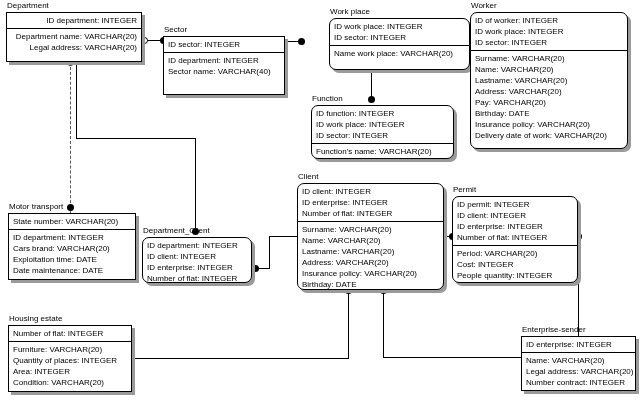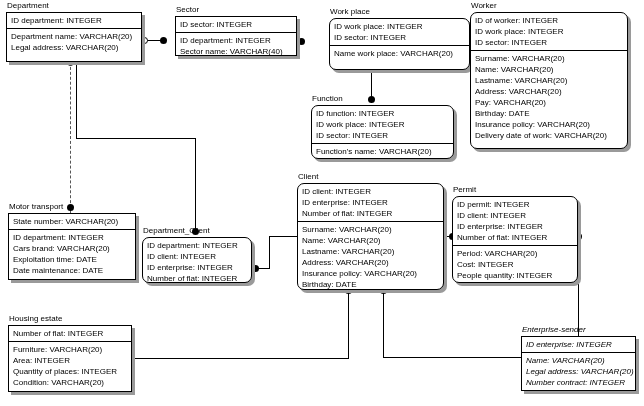--- a/index.html
+++ b/index.html
@@ -129,33 +129,33 @@
     <div class="seg v" style="left:383px; top:290px; height:68px;"></div>
     <div class="seg h" style="left:383px; top:357px; width:139px;"></div>
     <div class="dot" style="left:380px; top:287px;"></div>
 
     <div class="seg v" style="left:578px; top:236px; height:100px;"></div>
     <div class="dot" style="left:575px; top:233px;"></div>
 
   </div>
 
   <div id="entities-layer">
-      <div class="entity" style="left: 6px; top: 12px; width: 136px; height: 50px;">
+      <div class="entity" style="left: 6px; top: 12px; width: 136px; height: 50px; text-align: right;">
         <div class="entity-title">Department</div>
         <div class="entity-body">
           <div class="section keys">
             <div class="attr">ID department: INTEGER</div>
           </div>
           <div class="section">
             <div class="attr">Department name: VARCHAR(20)</div>
             <div class="attr">Legal address: VARCHAR(20)</div>
           </div>
         </div>
       </div>
-      <div class="entity" style="left: 163px; top: 16px; width: 122px; height: 40px; margin-left: 12px;">
+      <div class="entity" style="left: 163px; top: 36px; width: 122px; height: 59px;">
         <div class="entity-title">Sector</div>
         <div class="entity-body">
           <div class="section keys">
             <div class="attr">ID sector: INTEGER</div>
           </div>
           <div class="section">
             <div class="attr">ID department: INTEGER</div>
             <div class="attr">Sector name: VARCHAR(40)</div>
           </div>
         </div>
@@ -265,27 +265,27 @@
         </div>
       </div>
       <div class="entity" style="left: 8px; top: 325px; width: 124px; height: 67px; padding-left: 42px;">
         <div class="entity-title">Housing estate</div>
         <div class="entity-body">
           <div class="section keys">
             <div class="attr">Number of flat: INTEGER</div>
           </div>
           <div class="section">
             <div class="attr">Furniture: VARCHAR(20)</div>
+            <div class="attr">Quantity of places: INTEGER</div>
             <div class="attr">Area: INTEGER</div>
-            <div class="attr">Quantity of places: INTEGER</div>
             <div class="attr">Condition: VARCHAR(20)</div>
           </div>
         </div>
       </div>
-      <div class="entity" style="left: 521px; top: 336px; width: 115px; height: 55px; font-style: italic;">
+      <div class="entity" style="left: 521px; top: 336px; width: 115px; height: 55px;">
         <div class="entity-title">Enterprise-sender</div>
         <div class="entity-body">
           <div class="section keys">
             <div class="attr">ID enterprise: INTEGER</div>
           </div>
           <div class="section">
             <div class="attr">Name: VARCHAR(20)</div>
             <div class="attr">Legal address: VARCHAR(20)</div>
             <div class="attr">Number contract: INTEGER</div>
           </div>

